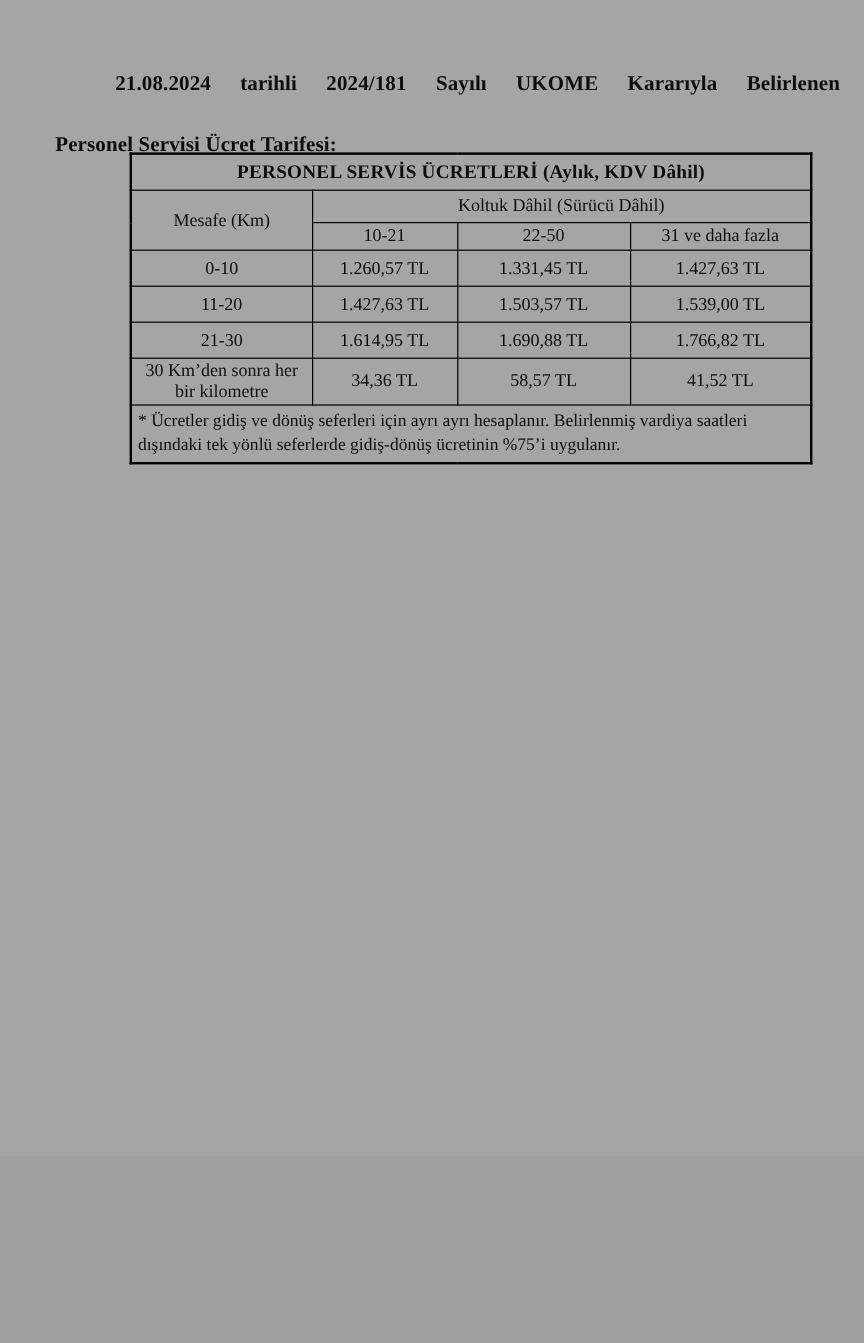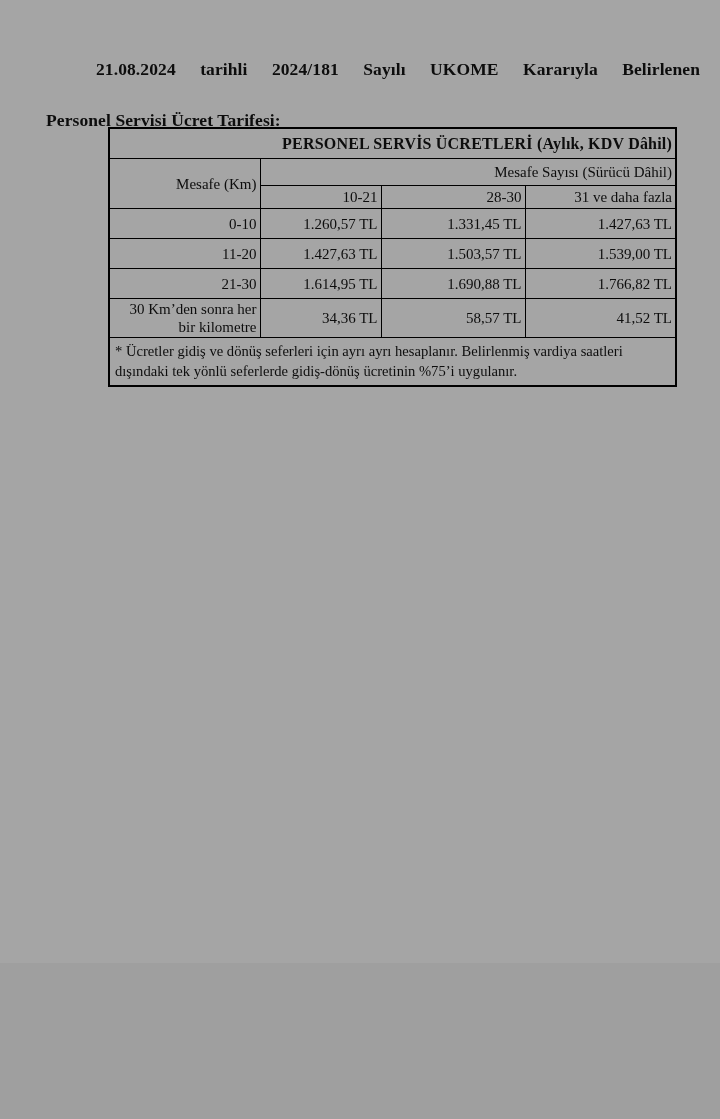--- a/index.html
+++ b/index.html
@@ -37,21 +37,21 @@
     top: 127px;
     width: 567px;
     border-collapse: collapse;
     border: 2px solid #000;
     font-size: 15px;
     color: #0d0d0d;
     table-layout: fixed;
   }
   table.fees td {
     border: 1px solid #000;
-    text-align: right;
+    text-align: center;
     vertical-align: middle;
     padding: 1px 3px;
     line-height: 1.2;
   }
   tr.row-table-title td {
     font-weight: bold;
     font-size: 16px;
     height: 27px;
     letter-spacing: 0.2px;
   }
@@ -99,25 +99,25 @@
       <col style="width:121px">
       <col style="width:144px">
       <col style="width:151px">
     </colgroup>
     <tbody>
       <tr class="row-table-title">
         <td colspan="4">PERSONEL SERVİS ÜCRETLERİ (Aylık, KDV Dâhil)</td>
       </tr>
       <tr class="row-seats-header">
         <td rowspan="2">Mesafe (Km)</td>
-        <td colspan="3">Mesafe Sayısı (Sürücü Dâhil)</td>
+        <td colspan="3">Koltuk Dâhil (Sürücü Dâhil)</td>
       </tr>
       <tr class="row-seat-cols">
         <td>10-21</td>
-        <td>28-30</td>
+        <td>22-50</td>
         <td>31 ve daha fazla</td>
       </tr>
       <tr class="row-data">
         <td>0-10</td>
         <td>1.260,57 TL</td>
         <td>1.331,45 TL</td>
         <td>1.427,63 TL</td>
       </tr>
       <tr class="row-data">
         <td>11-20</td>

